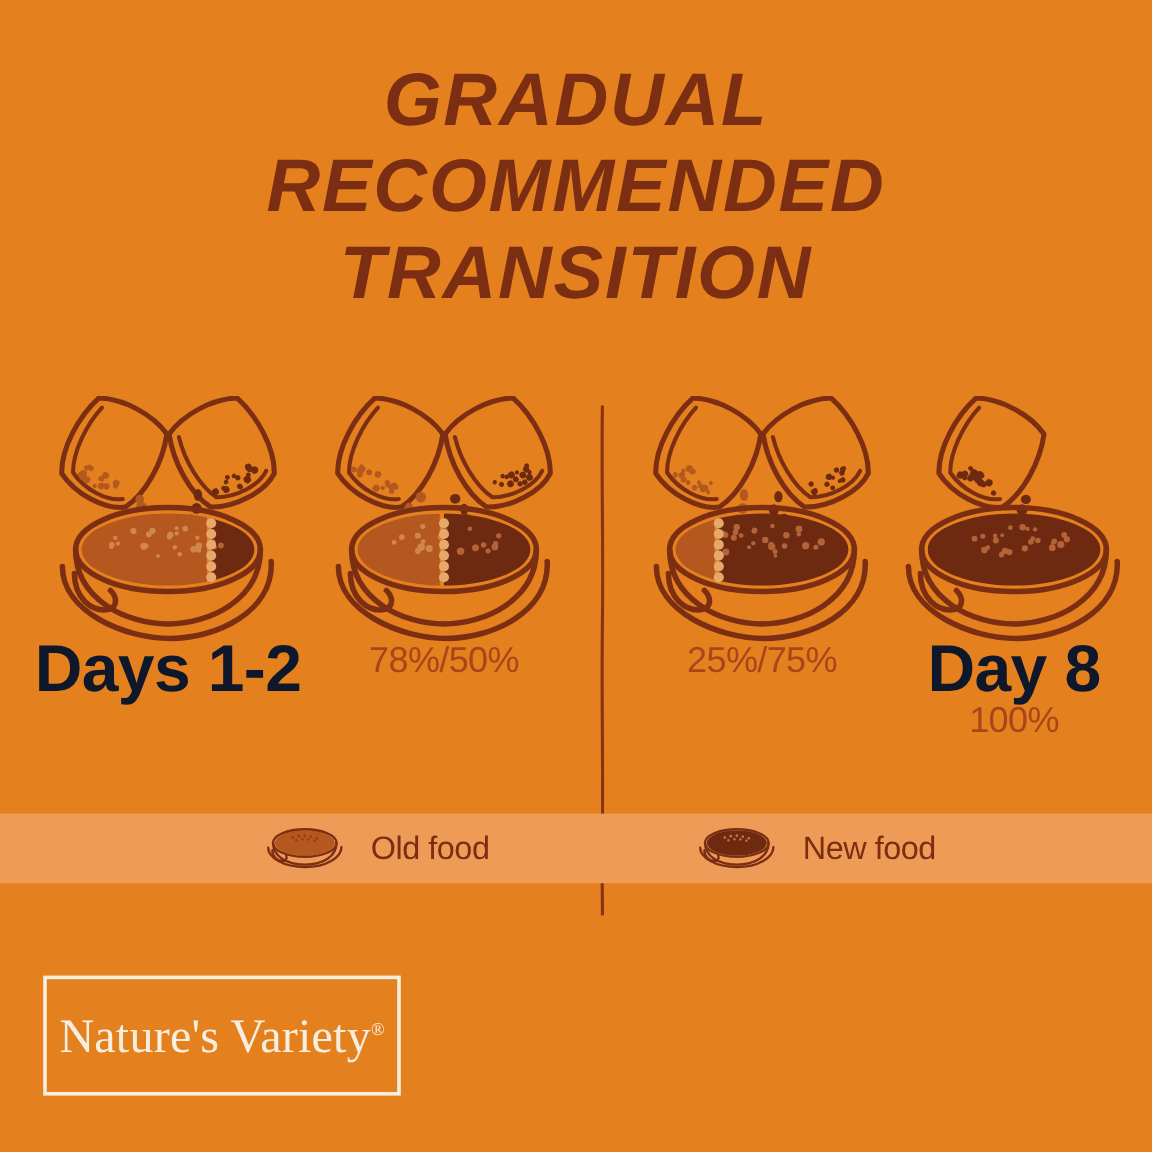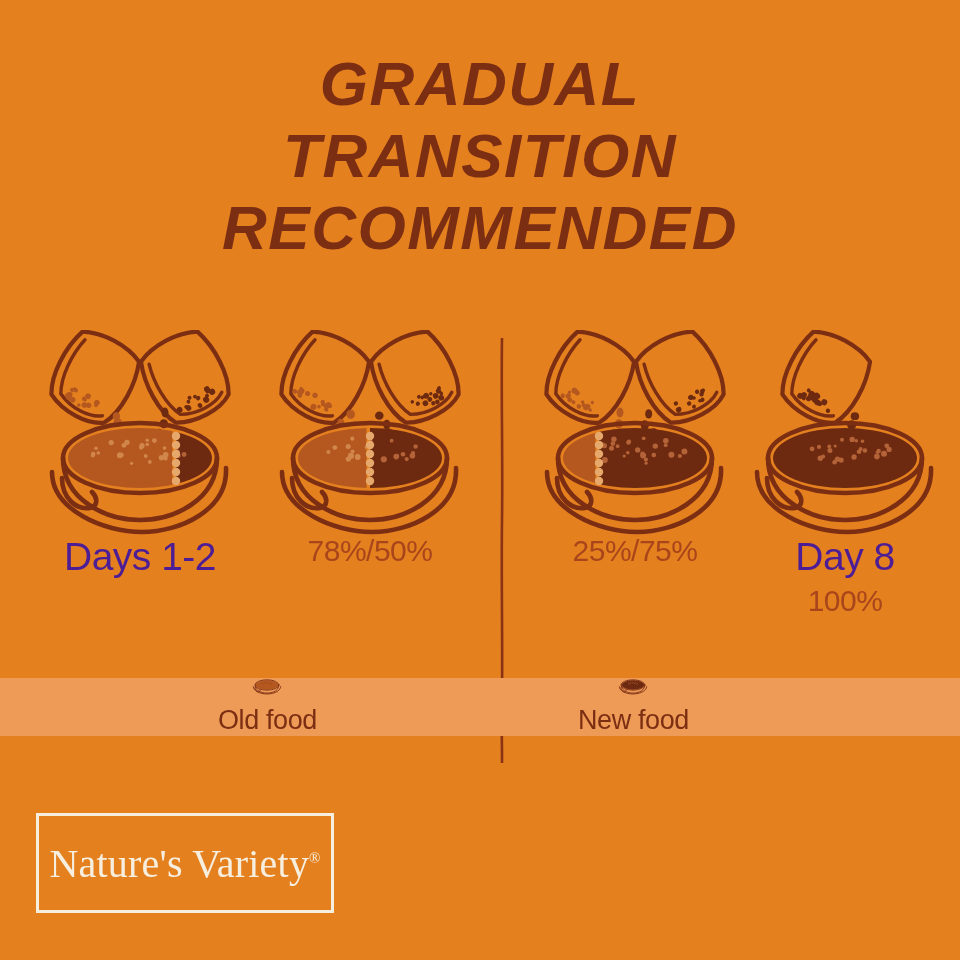--- a/index.html
+++ b/index.html
@@ -28,24 +28,24 @@
   .title .tl{display:block;}
 
   
   .stage{position:absolute;left:0;top:330px;width:960px;height:330px;}
   .divider{position:absolute;left:500px;top:8px;width:4px;height:425px;}
 
   .group{position:absolute;top:0;text-align:center;}
   .g-art{position:relative;width:100%;height:200px;}
   .g-art svg{position:absolute;left:50%;top:0;transform:translateX(-50%);}
   .g-day{
-    color:#4c1d95;
+    color:#0f172a;
     font-family:"Liberation Sans", sans-serif;
-    font-weight:normal;
-    font-size:39px;
+    font-weight:bold;
+    font-size:55px;
     line-height:46px;
     letter-spacing:-0.5px;
     margin-top:4px;
   }
   .g-pct{
     color:#A9451B;
     font-family:"Liberation Sans", sans-serif;
     font-weight:normal;
     font-size:30px;
     line-height:34px;
@@ -53,21 +53,21 @@
     letter-spacing:-0.5px;
   }
 
   
   .legend-band{
     position:absolute;left:0;top:678px;width:960px;height:58px;
     background:#EE9B57;
   }
   .legend-item{
     position:absolute;top:0;height:58px;
-    display:flex;align-items:center;gap:9px;flex-direction:column;
+    display:flex;align-items:center;gap:19px;
   }
   .legend-item .lbl{
     color:#7C2E13;
     font-family:"Liberation Sans", sans-serif;
     font-size:27px;
     letter-spacing:-0.4px;
     white-space:nowrap;
   }
   #legend-old{left:218px;}
   #legend-new{left:578px;}
@@ -96,22 +96,22 @@
     letter-spacing:0;
   }
 </style>
 </head>
 <body>
 
 <div id="poster">
 
   <div class="title">
     <span class="tl">GRADUAL</span>
+    <span class="tl">RECOMMENDED</span>
     <span class="tl">TRANSITION</span>
-    <span class="tl">RECOMMENDED</span>
   </div>
 
   <div class="stage">
 
     <svg class="divider" viewBox="0 0 4 425" width="4" height="425" aria-hidden="true">
       <path d="M2 0 C1.1 60 2.9 120 2 182 C1.2 245 2.8 305 1.9 365 C1.4 395 2.2 410 2 425" fill="none" stroke="#8A3214" stroke-width="2.6" stroke-linecap="round"></path>
     </svg>
 
     <div id="groups">
   <div class="group" style="left:20px;width:240px;">

